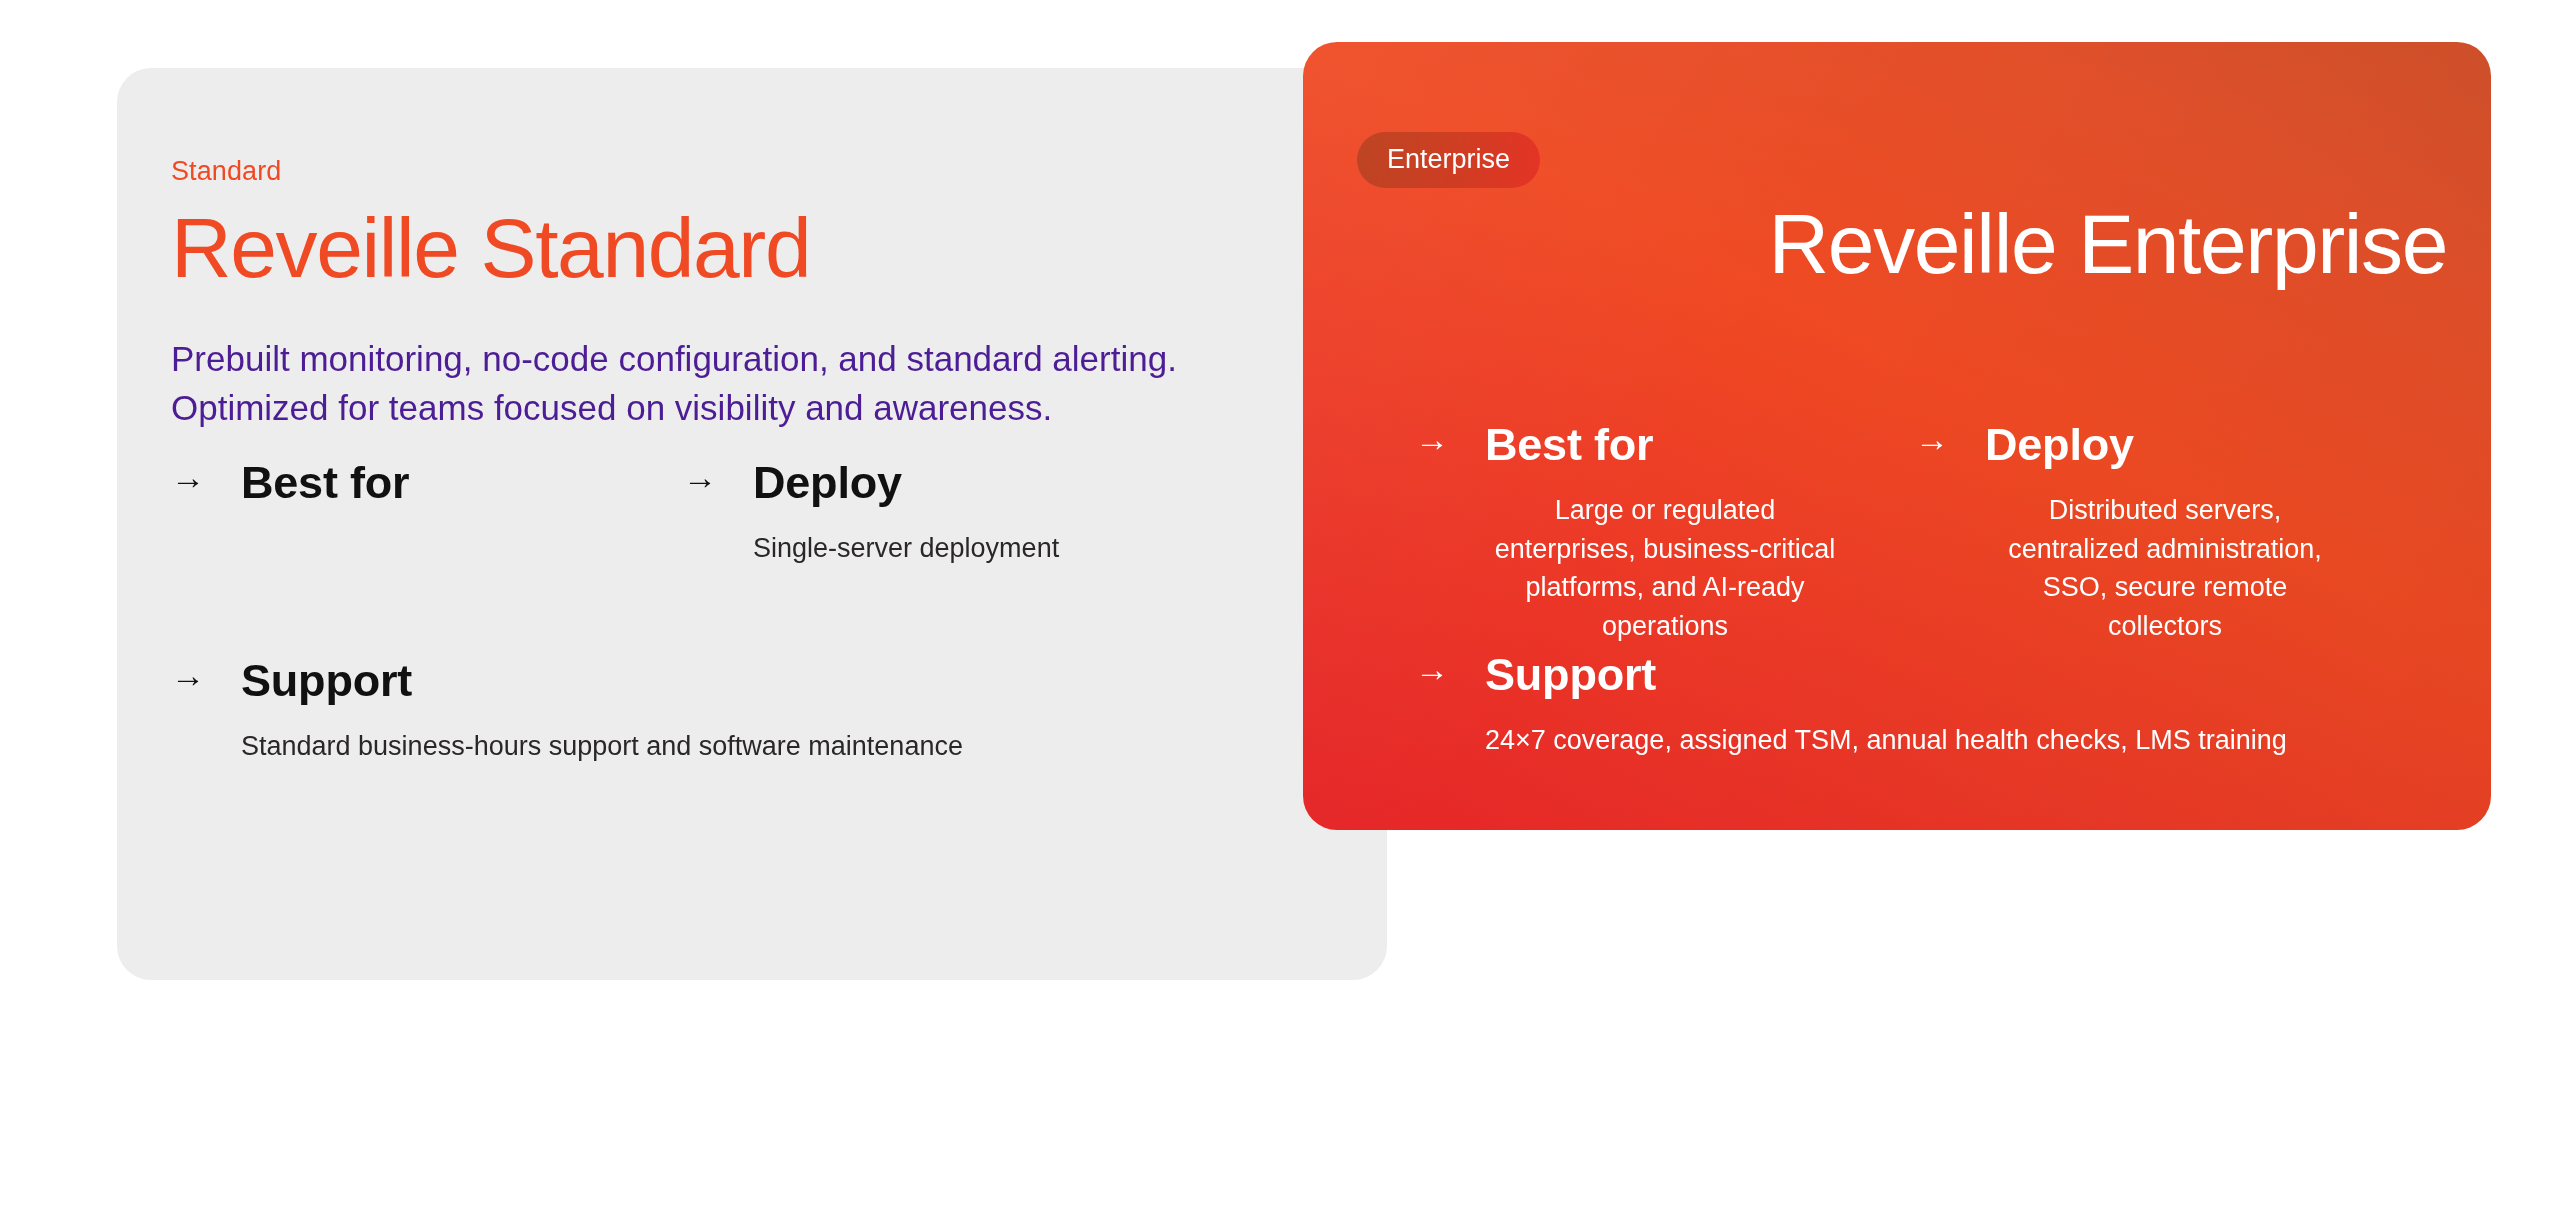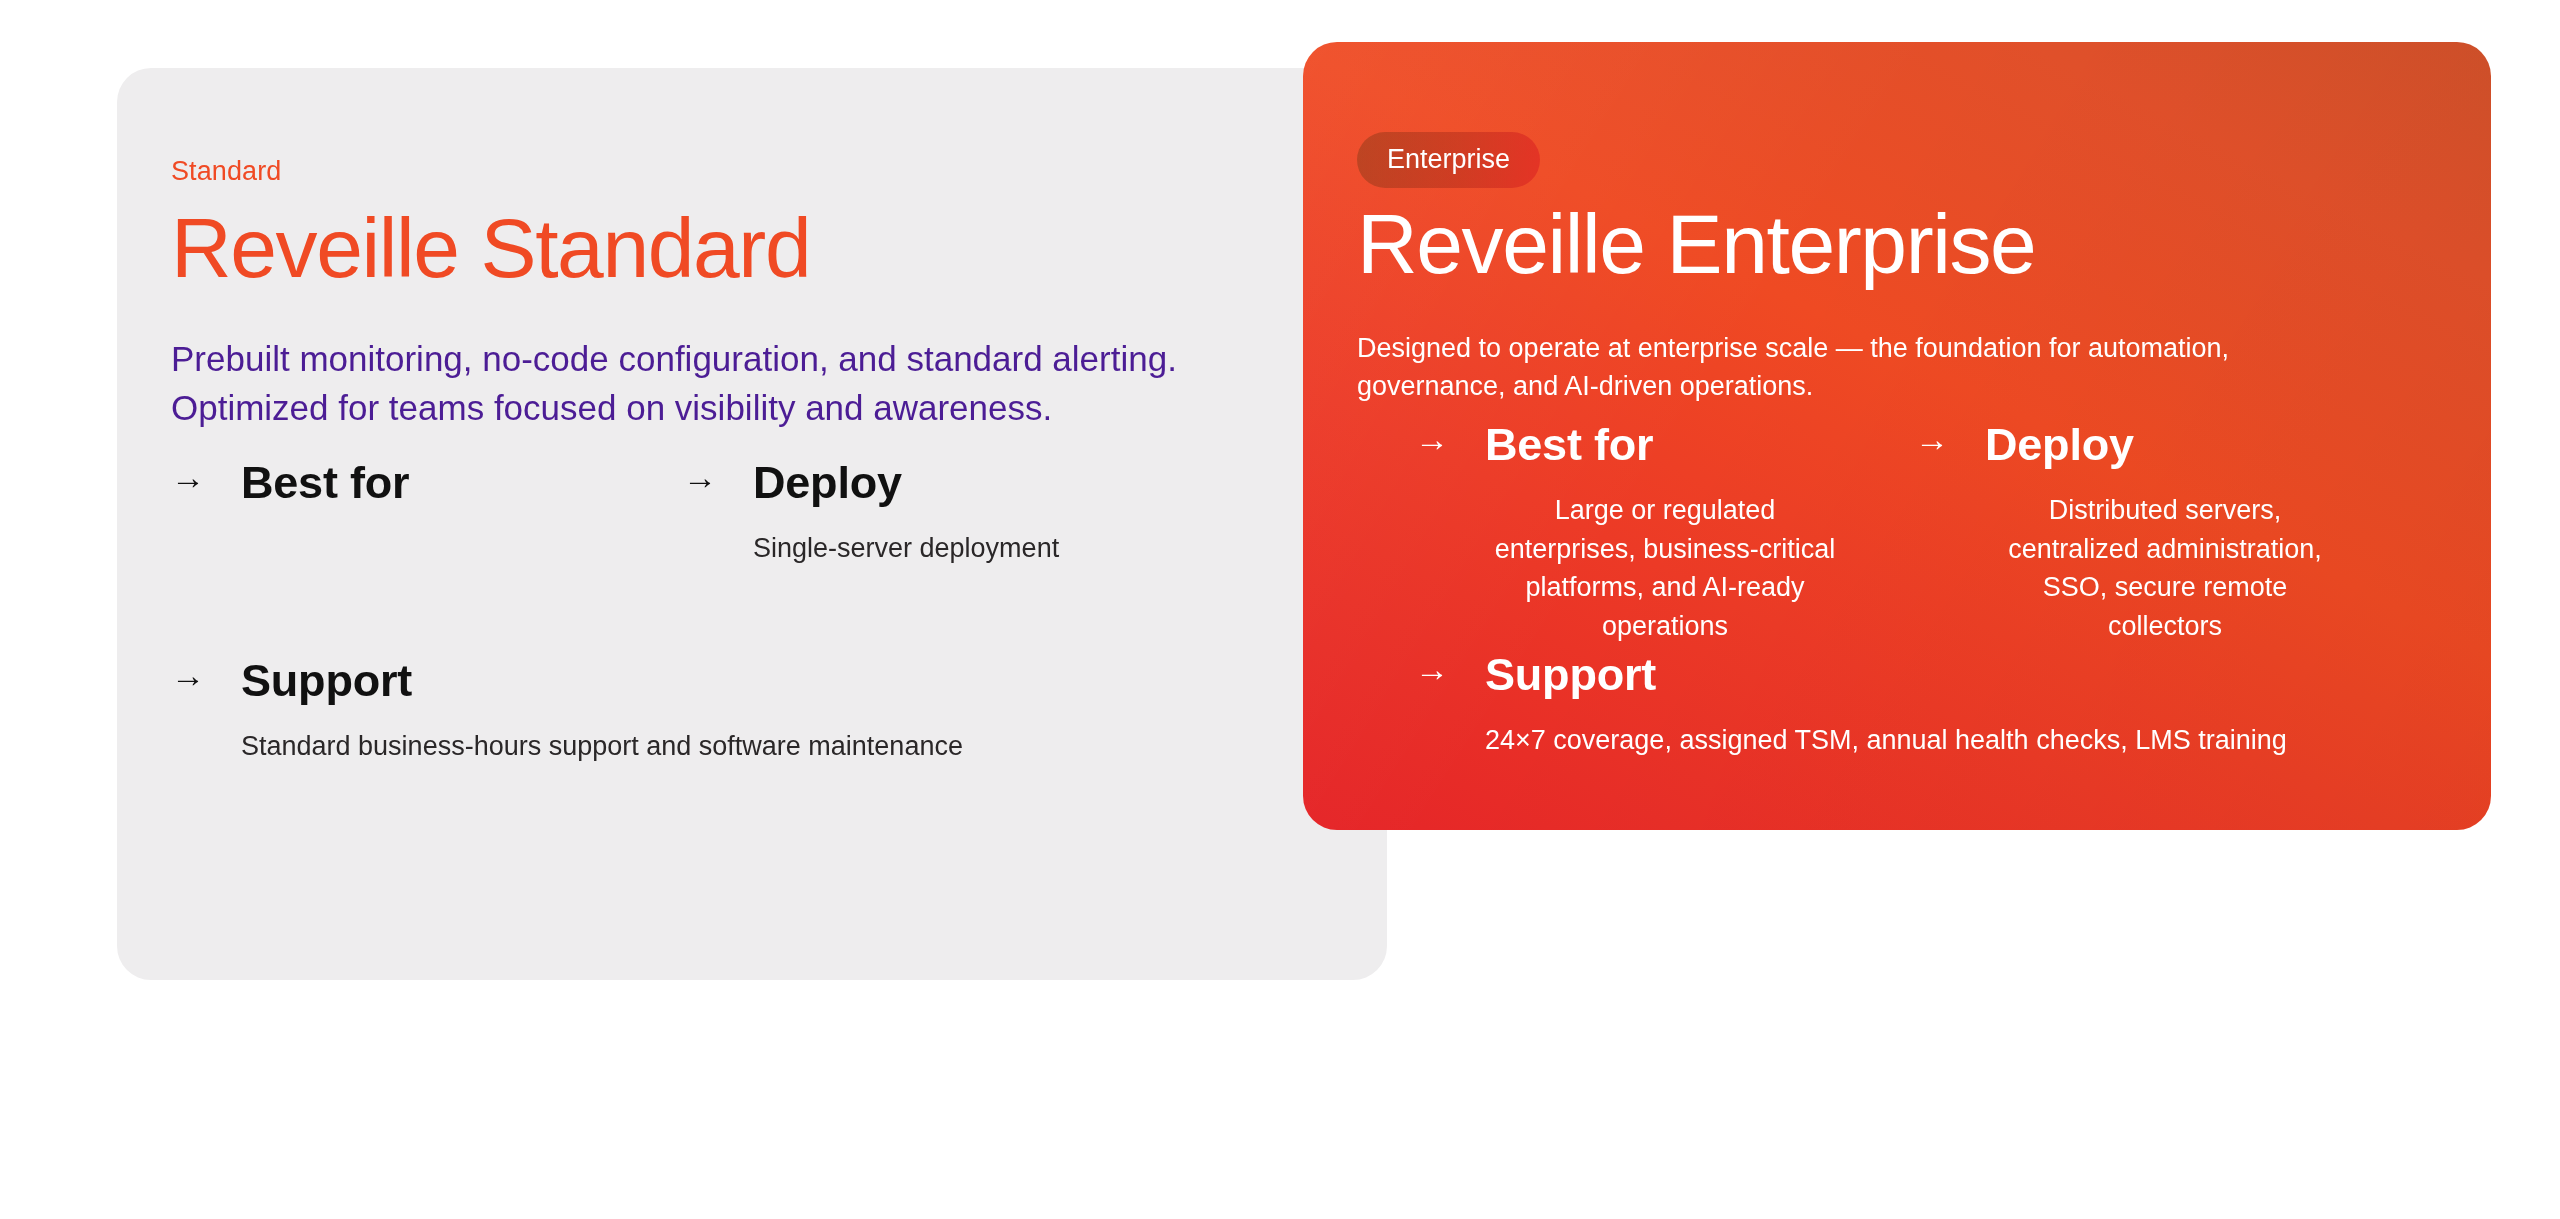--- a/index.html
+++ b/index.html
@@ -173,20 +173,21 @@
   }
 
   .title-enterprise {
     font-size: 84px;
     font-weight: 400;
     color: #ffffff;
     line-height: 1.02;
     letter-spacing: -1.4px;
     margin: 14px 0 0 0;
     white-space: nowrap;
+    text-align: right;
   }
 
   .desc-enterprise {
     font-size: 27px;
     font-weight: 400;
     color: #ffffff;
     line-height: 1.42;
     margin: 41px 0 0 0;
     max-width: 1000px;
   }
@@ -258,21 +259,20 @@
       <p class="feat-body feat-body-dark">Standard business-hours support and software maintenance</p>
     </div>
 
   </section>
 
   <section class="card-enterprise">
 
     <div class="enterprise-inner">
       <span class="badge-enterprise">Enterprise</span>
       <h1 class="title-enterprise">Reveille Enterprise</h1>
-      <p class="desc-enterprise">Designed to operate at enterprise scale — the foundation for automation, governance, and AI-driven operations.</p>
     </div>
 
     <div class="features-enterprise">
       <div class="feat-row-enterprise">
 
         <div class="ent-col-a">
           <div class="feat-head">
             <span class="arrow arrow-light">→</span>
             <h3 class="feat-title feat-title-light">Best for</h3>
           </div>

